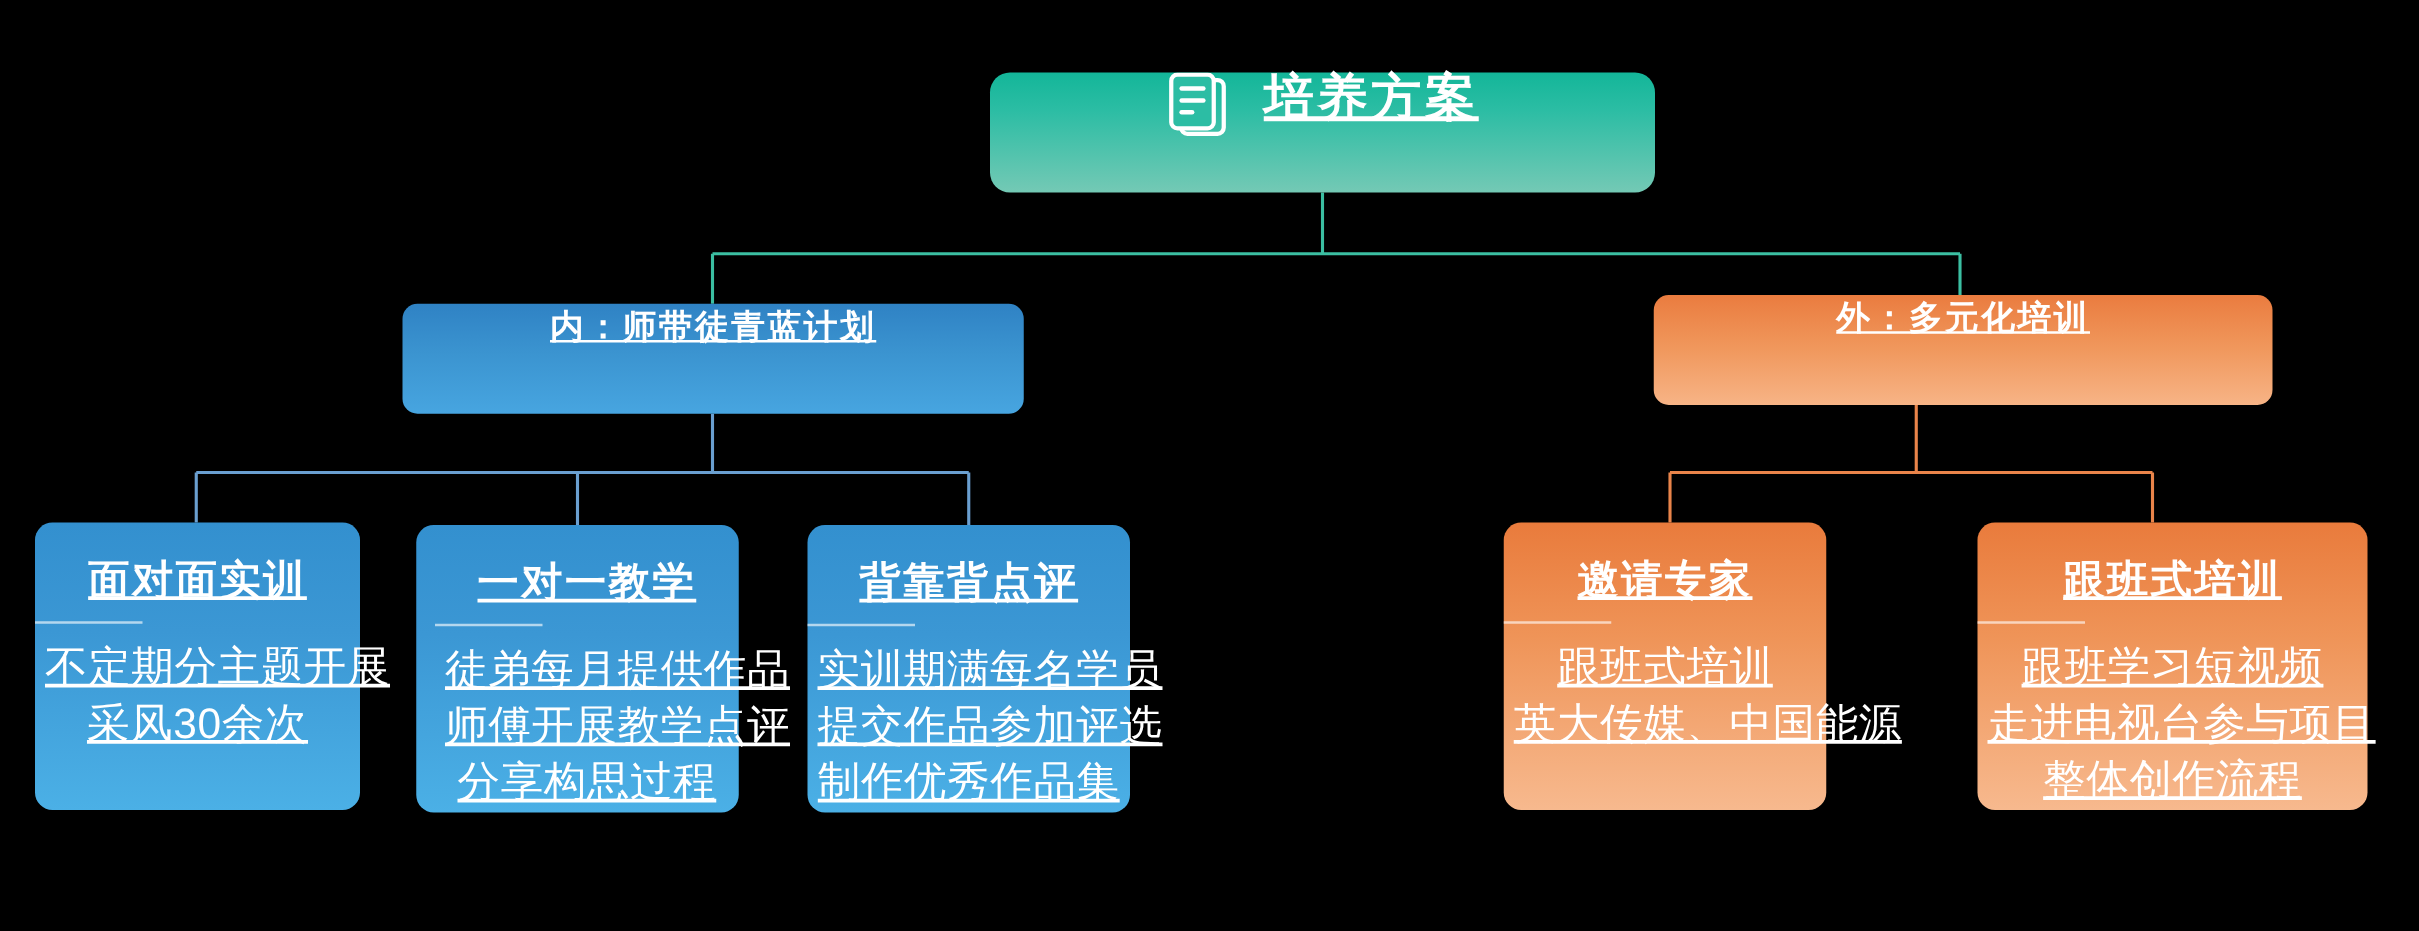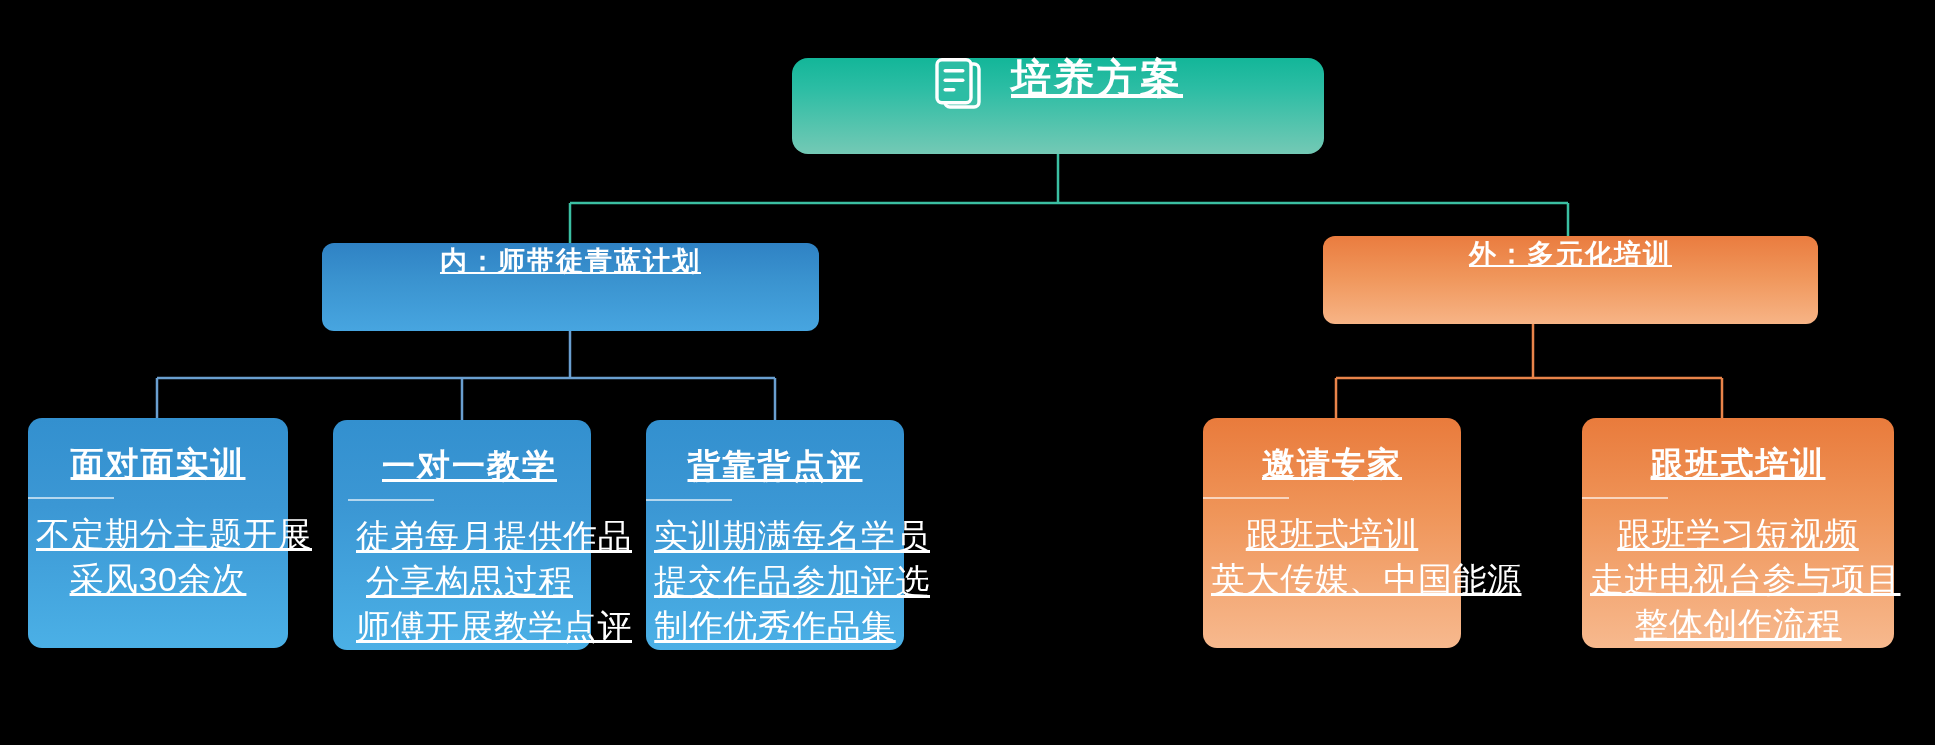--- a/index.html
+++ b/index.html
@@ -171,22 +171,22 @@
       <div>不定期分主题开展</div>
       <div>采风30余次</div>
     </div>
   </div>
 
   <div class="node leaf blue" id="leaf-1">
     <div class="leaf-title">一对一教学</div>
     <div class="leaf-divider"></div>
     <div class="leaf-body">
       <div>徒弟每月提供作品</div>
+      <div>师傅开展教学点评</div>
       <div>分享构思过程</div>
-      <div>师傅开展教学点评</div>
     </div>
   </div>
 
   <div class="node leaf blue" id="leaf-2">
     <div class="leaf-title">背靠背点评</div>
     <div class="leaf-divider"></div>
     <div class="leaf-body">
       <div>实训期满每名学员</div>
       <div>提交作品参加评选</div>
       <div>制作优秀作品集</div>

